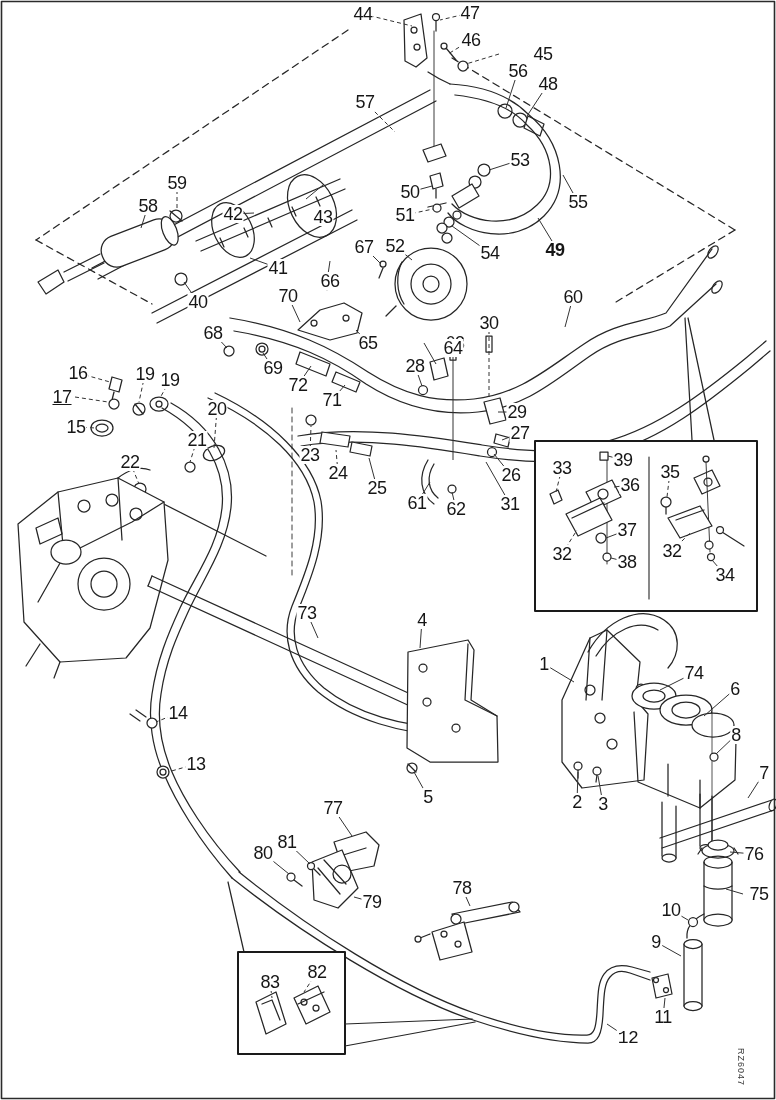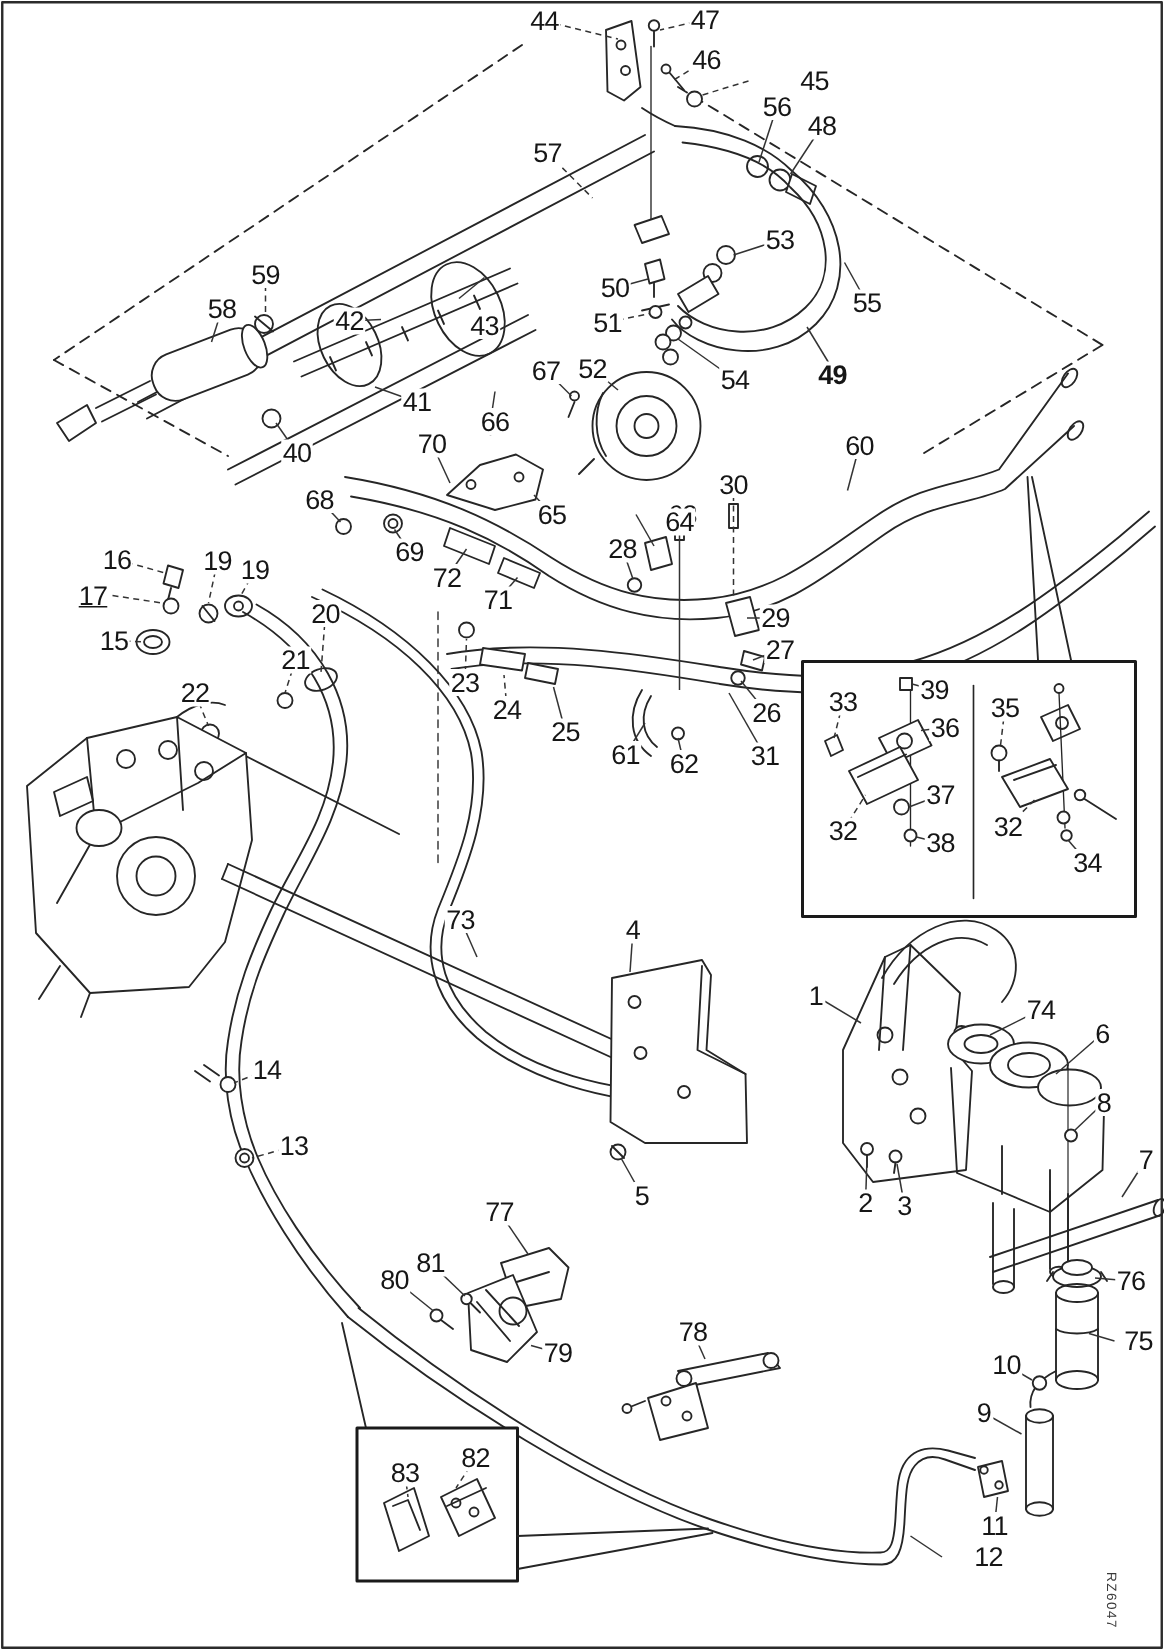--- a/index.html
+++ b/index.html
@@ -508,19 +508,19 @@
       <div class="callout" style="left: 333px; top: 808px;">77</div>
       <div class="callout" style="left: 263px; top: 853px;">80</div>
       <div class="callout" style="left: 287px; top: 842px;">81</div>
       <div class="callout" style="left: 372px; top: 902px;">79</div>
       <div class="callout" style="left: 462px; top: 888px;">78</div>
       <div class="callout" style="left: 754px; top: 854px;">76</div>
       <div class="callout" style="left: 743px; top: 894px; margin-left: 16px;">75</div>
       <div class="callout" style="left: 671px; top: 910px;">10</div>
       <div class="callout" style="left: 656px; top: 942px;">9</div>
       <div class="callout" style="left: 663px; top: 1017px;">11</div>
-      <div class="callout" style="left: 659px; top: 1038px;">12</div>
+      <div class="callout" style="left: 628px; top: 1038px; font-family: Liberation Mono, monospace;">12</div>
       <div class="callout" style="left: 270px; top: 982px;">83</div>
       <div class="callout" style="left: 317px; top: 972px;">82</div>
     </div>
 
   <div class="watermark">RZ6047</div>
 </div>
 
 </body></html>

